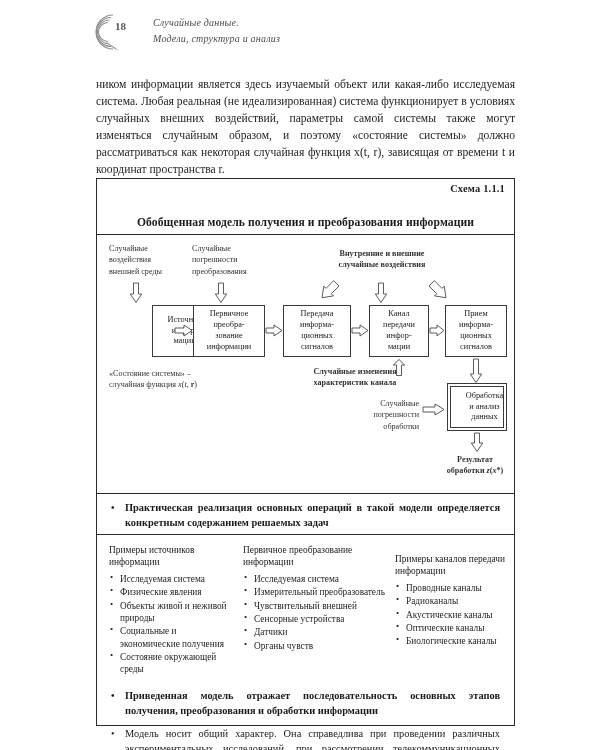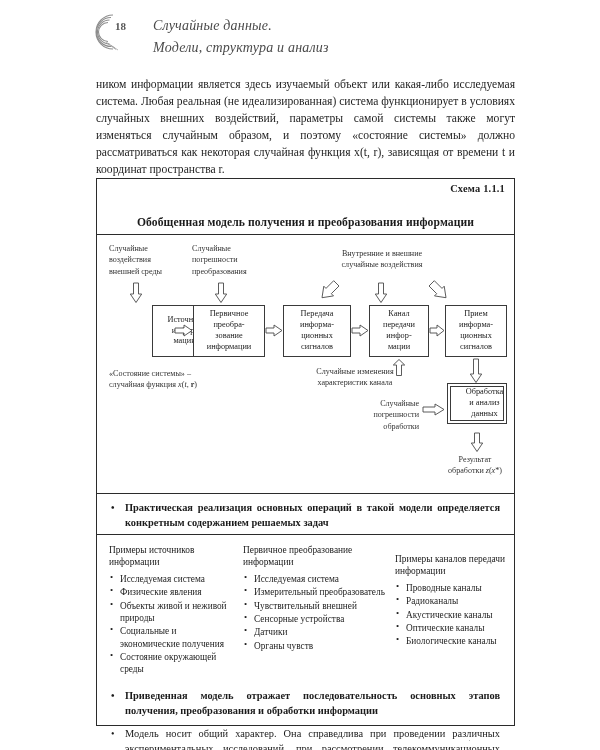--- a/index.html
+++ b/index.html
@@ -24,21 +24,21 @@
     position: relative; width: 46px; height: 40px; flex: none;
   }
   .folio-mark svg { position: absolute; left: 0; top: 0; }
   .folio-num {
     position: absolute; left: 20px; top: 8px;
     font-size: 11px; font-weight: bold; color: #555;
     font-family: "Liberation Serif", serif;
   }
   .runhead-text {
     margin-left: 12px; padding-top: 3px;
-    font-style: italic; font-size: 14px; line-height: 1.55;
+    font-style: italic; font-size: 10px; line-height: 1.55;
     color: #4a4a4a; letter-spacing: .2px;
   }
 
   
   .intro {
     position: absolute; left: 96px; top: 76px; width: 419px;
     font-size: 11.6px; line-height: 1.47;
     text-align: justify; text-justify: inter-word;
     color: #1e1e1e;
   }
@@ -59,21 +59,21 @@
     padding: 2px 6px 5px 6px; letter-spacing: .1px; margin-top: 20px;
   }
   .rule { height: 1px; background: #2b2b2b; margin: 0; }
 
   
   .diagram { position: relative; height: 258px; }
   .cap {
     position: absolute; font-size: 8.1px; line-height: 1.42;
     color: #333; text-align: left;
   }
-  .cap.center { text-align: center; }
+  .cap.center { text-align: center; font-weight: bold; }
   .cap.right { text-align: right; }
   .cap i { font-style: italic; }
   .cap b { font-weight: bold; font-style: normal; }
 
   .nbox {
     position: absolute;
     border: 1.2px solid #3a3a3a;
     background: #fff;
     display: flex; align-items: center; justify-content: center;
     text-align: center;
@@ -266,21 +266,21 @@
       <div class="cap right" style="left:200px; top:163px; width:122px;">
         Случайные<br>погрешности<br>обработки
       </div>
 
       <div class="arw" style="left:326px; top:168px;">
         <svg width="22" height="13">
             <path d="M0 4 L12 4 L12 1 L21 6.5 L12 12 L12 9 L0 9 Z" fill="#fff" stroke="#4a4a4a" stroke-width="0.9"></path>
           </svg>
       </div>
 
-      <div class="nbox dbl" style="left:350px; top:148px; width:60px; height:41px;padding-left:16px;">
+      <div class="nbox dbl" style="left:350px; top:148px; width:60px; height:48px;padding-left:16px;">
         <span>Обработка<br>и анализ<br>данных</span>
       </div>
 
       <div class="arw" style="left:374px; top:198px;">
         <svg width="12" height="19">
             <path d="M3.5 0 L3.5 10 L0.3 10 L6 18.5 L11.7 10 L8.5 10 L8.5 0 Z" fill="#fff" stroke="#4a4a4a" stroke-width="0.9"></path>
           </svg>
       </div>
 
       <div class="cap center" style="left:338px; top:219px; width:80px;">

